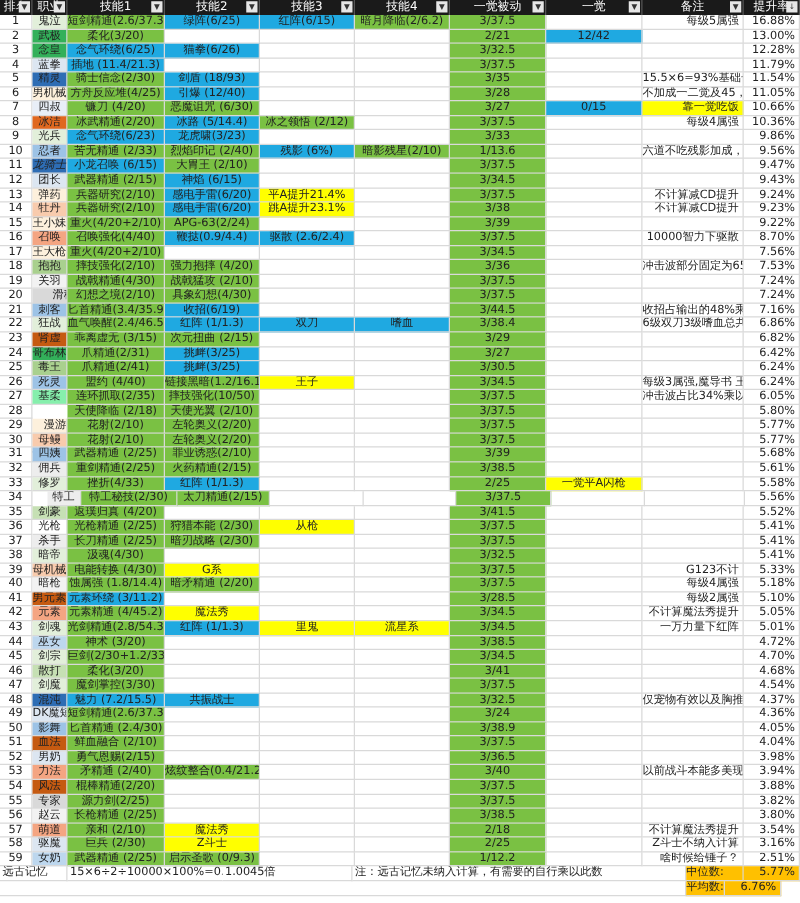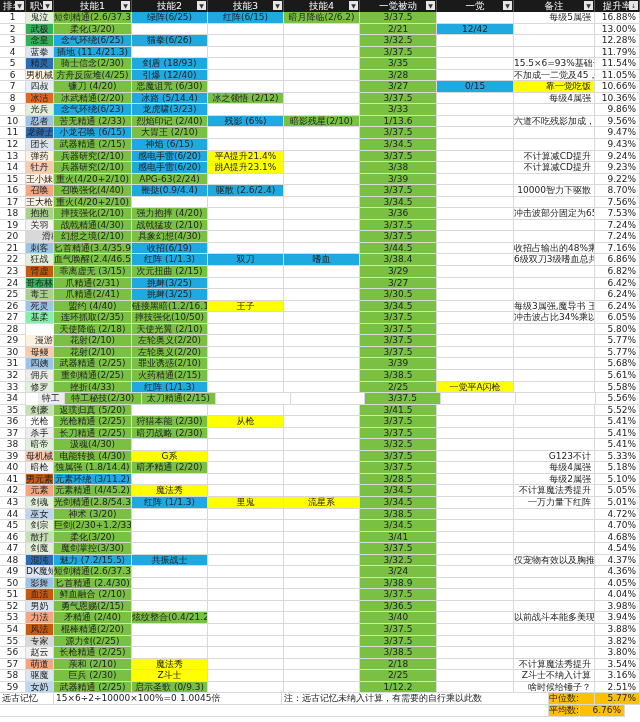--- a/index.html
+++ b/index.html
@@ -272,21 +272,21 @@
         <div class="c w3 g">具象幻想(4/30)</div>
         <div class="c w4"></div>
         <div class="c w5"></div>
         <div class="c w6 g">3/37.5</div>
         <div class="c w7"></div>
         <div class="c w8 r"></div>
         <div class="c w9 r">7.24%</div>
       </div>
       <div class="row">
         <div class="c w0">21</div>
-        <div class="c w1" style="background: rgb(157, 195, 230);">刺客</div>
+        <div class="c w1" style="background: rgb(157, 195, 230); font-family: Liberation Mono, monospace;">刺客</div>
         <div class="c w2 g">匕首精通(3.4/35.9)</div>
         <div class="c w3 b">收招(6/19)</div>
         <div class="c w4"></div>
         <div class="c w5"></div>
         <div class="c w6 g">3/44.5</div>
         <div class="c w7"></div>
         <div class="c w8 r">收招占输出的48%乘以此数</div>
         <div class="c w9 r">7.16%</div>
       </div>
       <div class="row">
@@ -441,21 +441,21 @@
         <div class="c w4"></div>
         <div class="c w5"></div>
         <div class="c w6 g">3/37.5</div>
         <div class="c w7"></div>
         <div class="c w8 r"></div>
         <div class="c w9 r">5.56%</div>
       </div>
       <div class="row">
         <div class="c w0">35</div>
         <div class="c w1" style="background: rgb(198, 224, 180);">剑豪</div>
-        <div class="c w2 g">返璞归真 (5/20)</div>
+        <div class="c w2 g">返璞归真 (4/20)</div>
         <div class="c w3"></div>
         <div class="c w4"></div>
         <div class="c w5"></div>
         <div class="c w6 g">3/41.5</div>
         <div class="c w7"></div>
         <div class="c w8 r"></div>
         <div class="c w9 r">5.52%</div>
       </div>
       <div class="row">
         <div class="c w0">36</div>

